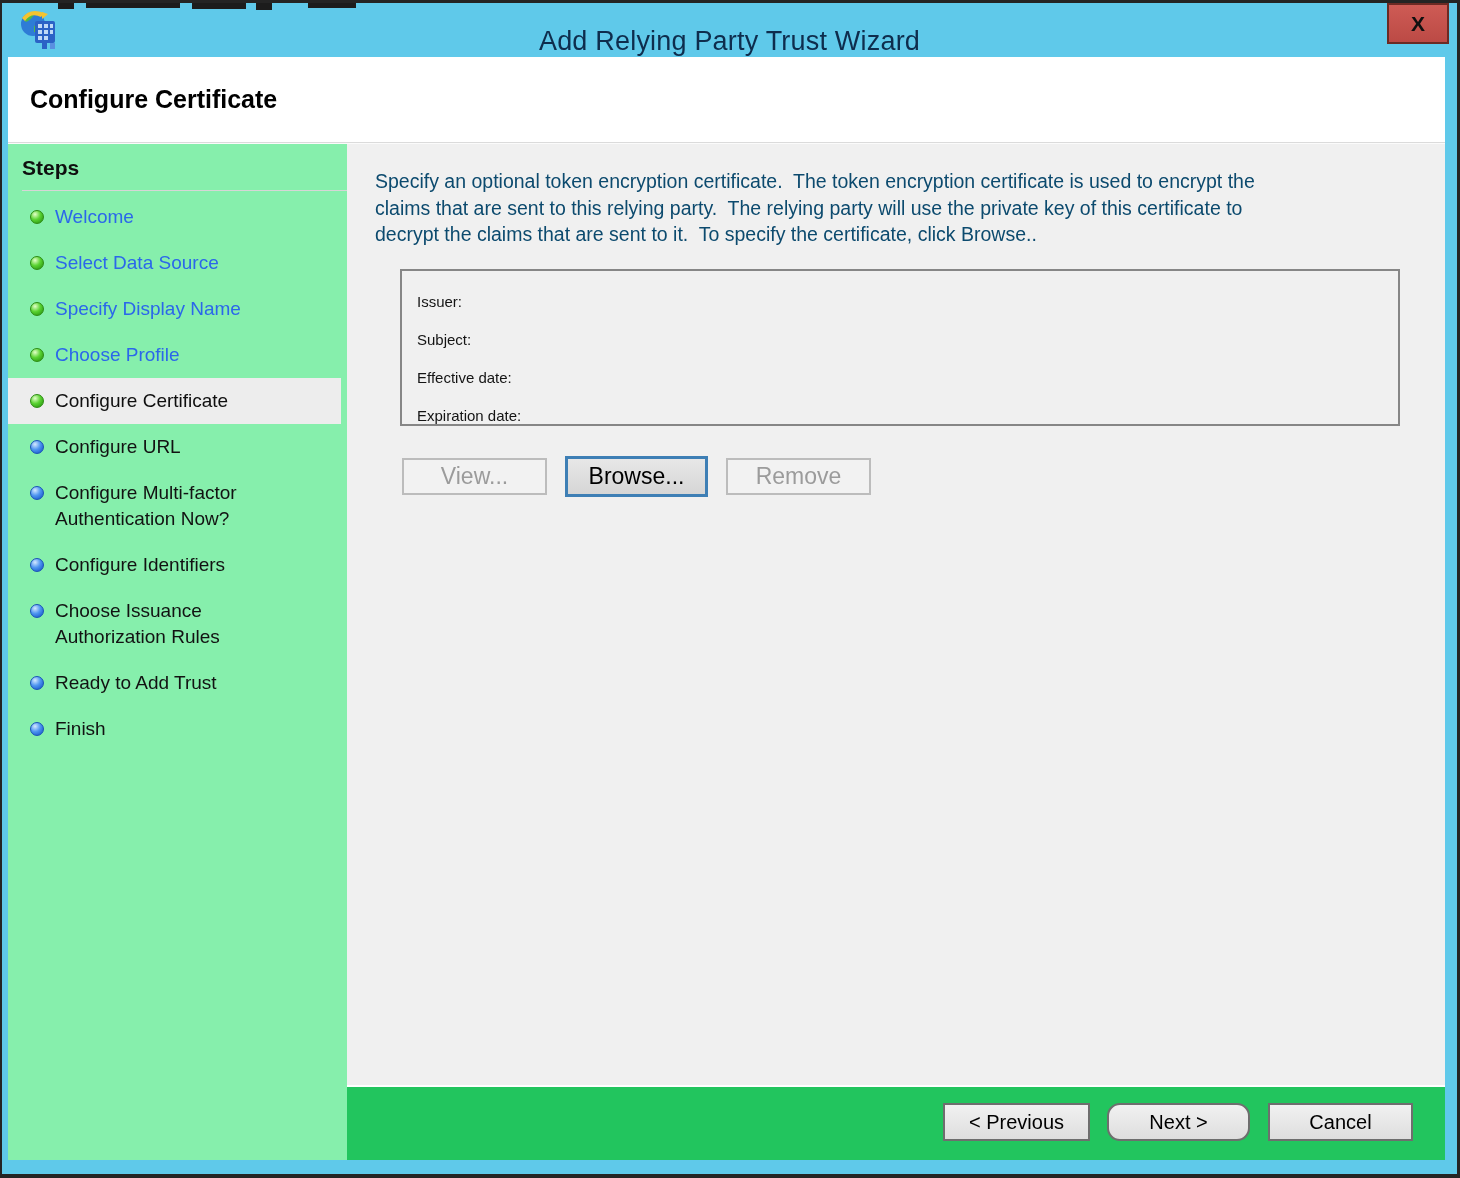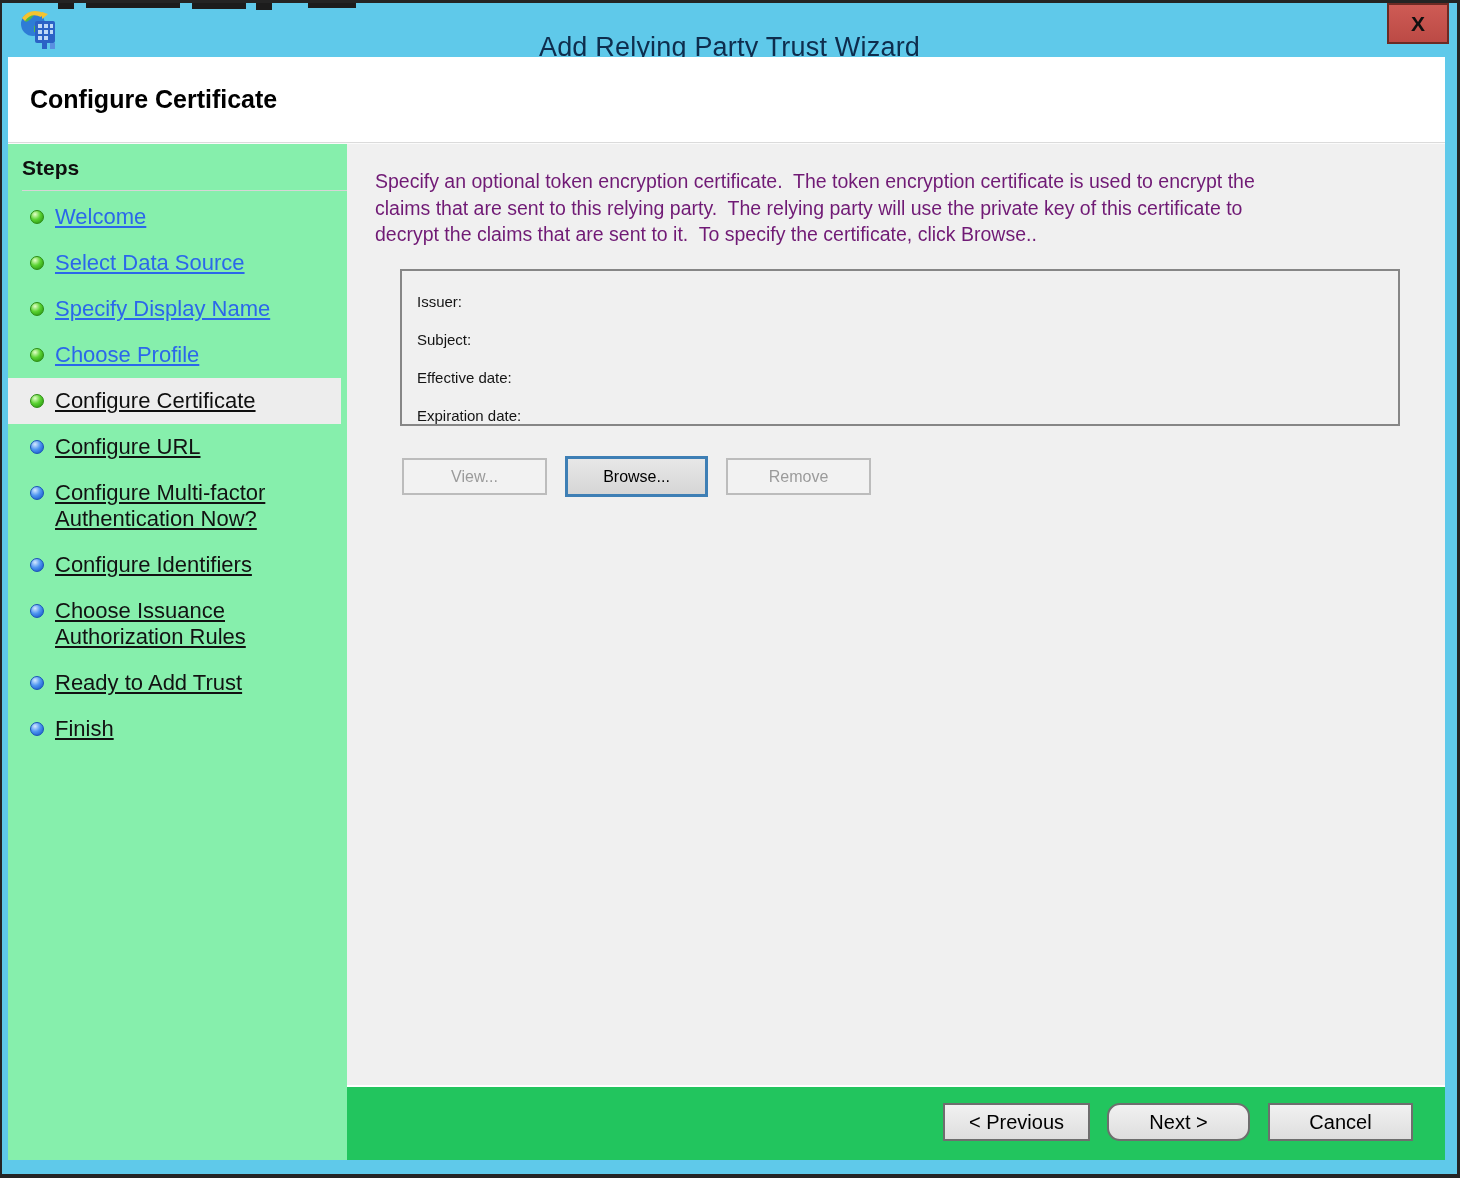--- a/index.html
+++ b/index.html
@@ -4,21 +4,21 @@
 <style>
   html,body{margin:0;padding:0;background:#555;font-family:"Liberation Sans","DejaVu Sans",sans-serif;}
   *{box-sizing:border-box;}
   .screen{position:relative;width:1460px;height:1178px;background:#5FC9EA;
           border:solid #242424;border-width:3px 3px 4px 2px;overflow:hidden;}
   
   .top-mark{position:absolute;background:#1c1c1c;}
 
   
   .titlebar{position:absolute;left:0;top:0;width:1455px;height:54px;}
-  .titlebar-title{position:absolute;left:0;top:16px;width:100%;height:54px;line-height:56px;
+  .titlebar-title{position:absolute;left:0;top:10px;width:100%;height:54px;line-height:56px;
                   text-align:center;font-size:27px;color:#0E2D4D;letter-spacing:.2px;}
   .app-icon{position:absolute;left:16px;top:5px;width:42px;height:42px;}
   .close-btn{position:absolute;right:8px;top:0;width:62px;height:41px;
              background:linear-gradient(#CE5B55,#BC4A45);border:2px solid #6B2A24;
              color:#101010;font-weight:bold;font-size:21px;line-height:37px;text-align:center;cursor:pointer;}
 
   
   .window-body{position:absolute;left:6px;top:54px;width:1437px;height:1103px;background:#FBFBFB;}
   .page-header{position:absolute;left:0;top:0;right:0;height:86px;background:#FFFFFF;
                border-bottom:1px solid #DBDBDB;display:flex;align-items:center;padding-left:22px;}
@@ -29,35 +29,35 @@
   .steps-heading{margin:12px 0 0 14px;font-size:21px;font-weight:bold;color:#0f0f0f;}
   .steps-divider{margin:10px 0 3px 14px;height:1px;background:#D6D6D6;}
   .steps-list{list-style:none;margin:0;padding:0;}
   .step-item{display:flex;align-items:flex-start;padding:10px 0;margin-right:6px;}
   .step-item.current{background:#EDEDED;}
   .bullet{flex:0 0 auto;width:14px;height:14px;border-radius:50%;margin:6px 11px 0 22px;}
   .bullet.green{background:radial-gradient(circle at 34% 28%, #e2ffc8, #5ad332 45%, #2f9e14 85%);
                 border:1px solid #2c8c12;}
   .bullet.blue{background:radial-gradient(circle at 34% 28%, #d4e8ff, #4f96f0 45%, #1e5ed0 85%);
                border:1px solid #1a52b8;}
-  .step-label{font-size:22px;line-height:26px;white-space:pre-line;text-decoration:underline;}
+  .step-label{font-size:19px;line-height:26px;white-space:pre-line;}
   .step-item.completed .step-label{color:#2B67EA;cursor:pointer;}
   .step-item.current .step-label{color:#0f0f0f;}
   .step-item.upcoming .step-label{color:#121212;}
 
   
   .main{position:absolute;left:339px;top:87px;right:0;bottom:0;background:#F0F0F0;}
   .description{position:absolute;left:28px;top:24px;width:1000px;font-size:19.5px;
-               line-height:26.5px;color:#701a75;white-space:pre-wrap;}
+               line-height:26.5px;color:#0c4a6e;white-space:pre-wrap;}
   .cert-box{position:absolute;left:53px;top:125px;width:1000px;height:157px;
             border:2px solid #868686;padding:12px 0 0 15px;}
   .cert-row{font-size:15px;line-height:38px;color:#141414;}
   .cert-row .cert-value{margin-left:8px;}
   .cert-actions{position:absolute;left:55px;top:312px;display:flex;align-items:center;gap:18px;}
-  .btn{font-family:inherit;font-size:16px;text-align:center;cursor:pointer;padding:0;}
+  .btn{font-family:inherit;font-size:23px;text-align:center;cursor:pointer;padding:0;}
   .btn.disabled{width:145px;height:37px;background:#F2F2F2;border:2px solid #BCBCBC;color:#9B9B9B;cursor:default;}
   .btn.focused{width:143px;height:41px;background:linear-gradient(#E7E7E7,#D6D6D6);
                border:3px solid #3E7FB5;color:#000;}
 
   
   .footer-bar{position:absolute;left:0;right:0;bottom:0;height:75px;background:#22c55e;
               border-top:2px solid #FFFFFF;}
   .nav-btn{position:absolute;top:16px;height:38px;background:linear-gradient(#F1F1F1,#DEDEDE);
            border:2px solid #6E6E6E;color:#000;font-size:20px;font-family:inherit;cursor:pointer;}
   .nav-prev{left:596px;width:147px;}

